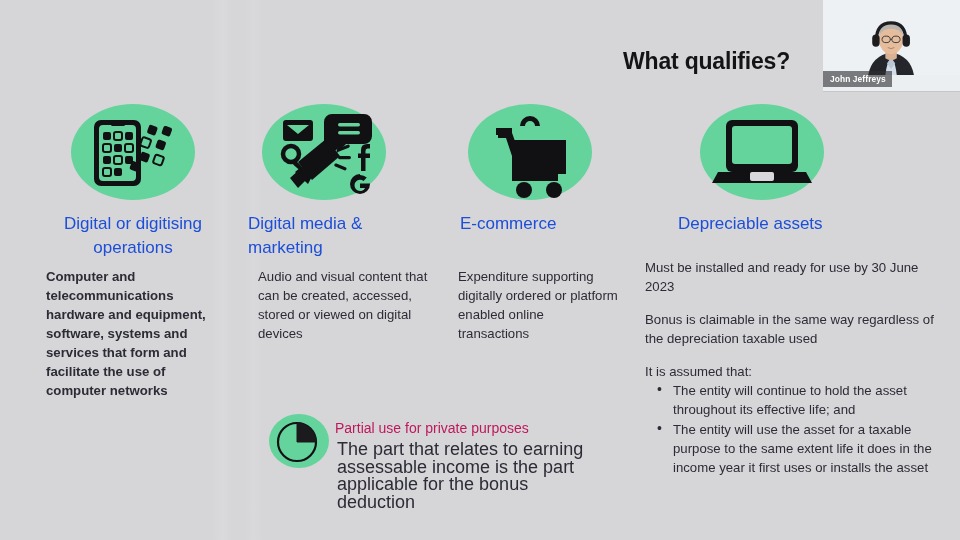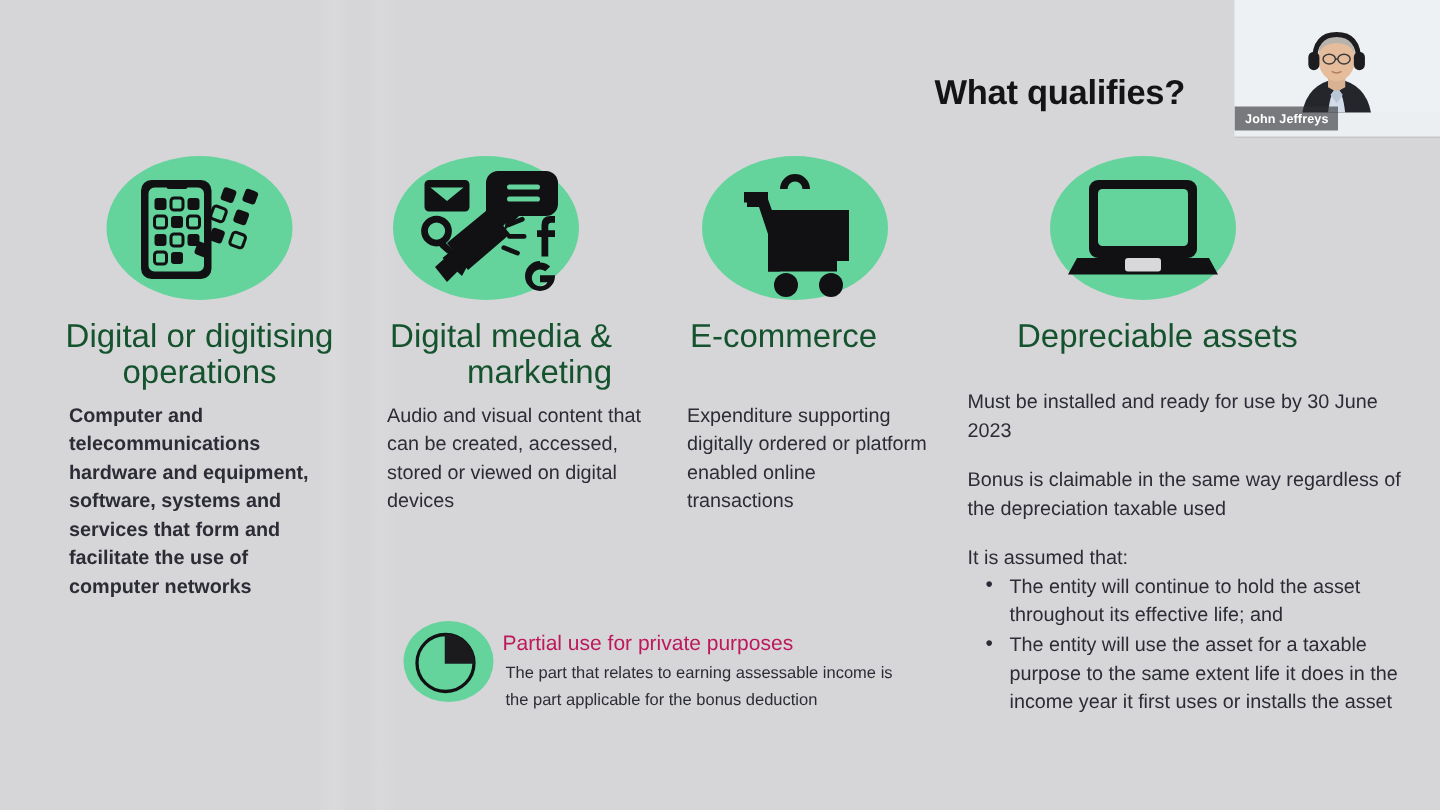--- a/index.html
+++ b/index.html
@@ -62,27 +62,27 @@
   .icon-1 { left: 71px;  top: 104px; width: 124px; height: 96px; }
   .icon-2 { left: 262px; top: 104px; width: 124px; height: 96px; }
   .icon-3 { left: 468px; top: 104px; width: 124px; height: 96px; }
   .icon-4 { left: 700px; top: 104px; width: 124px; height: 96px; }
 
   .icon-blob svg { position: absolute; inset: 0; width: 100%; height: 100%; }
 
   
   .col-head {
     position: absolute;
-    font-size: 22px;
+    font-size: 17px;
     line-height: 24px;
-    color: #14532d;
+    color: #1d4ed8;
     font-weight: 400;
   }
   .head-1 { left: 32px;  top: 212px; width: 202px; text-align: center; }
-  .head-2 { left: 248px; top: 212px; width: 160px; text-align: right; }
+  .head-2 { left: 248px; top: 212px; width: 160px; text-align: left; }
   .head-3 { left: 460px; top: 212px; width: 140px; text-align: left; }
   .head-4 { left: 678px; top: 212px; width: 220px; text-align: left; }
 
   
   .col-body {
     position: absolute;
     font-size: 13.2px;
     line-height: 19px;
     color: #2c2c36;
   }
@@ -129,21 +129,21 @@
     top: 417px;
     font-size: 14px;
     line-height: 22px;
     color: #be185d;
   }
   .partial-body {
     position: absolute;
     left: 337px;
     top: 441px;
     width: 265px;
-    font-size: 11px;
+    font-size: 18px;
     line-height: 17.5px;
     color: #2c2c36;
   }
 
   
   .video-tile {
     position: absolute;
     right: 0;
     top: 0;
     width: 137px;

